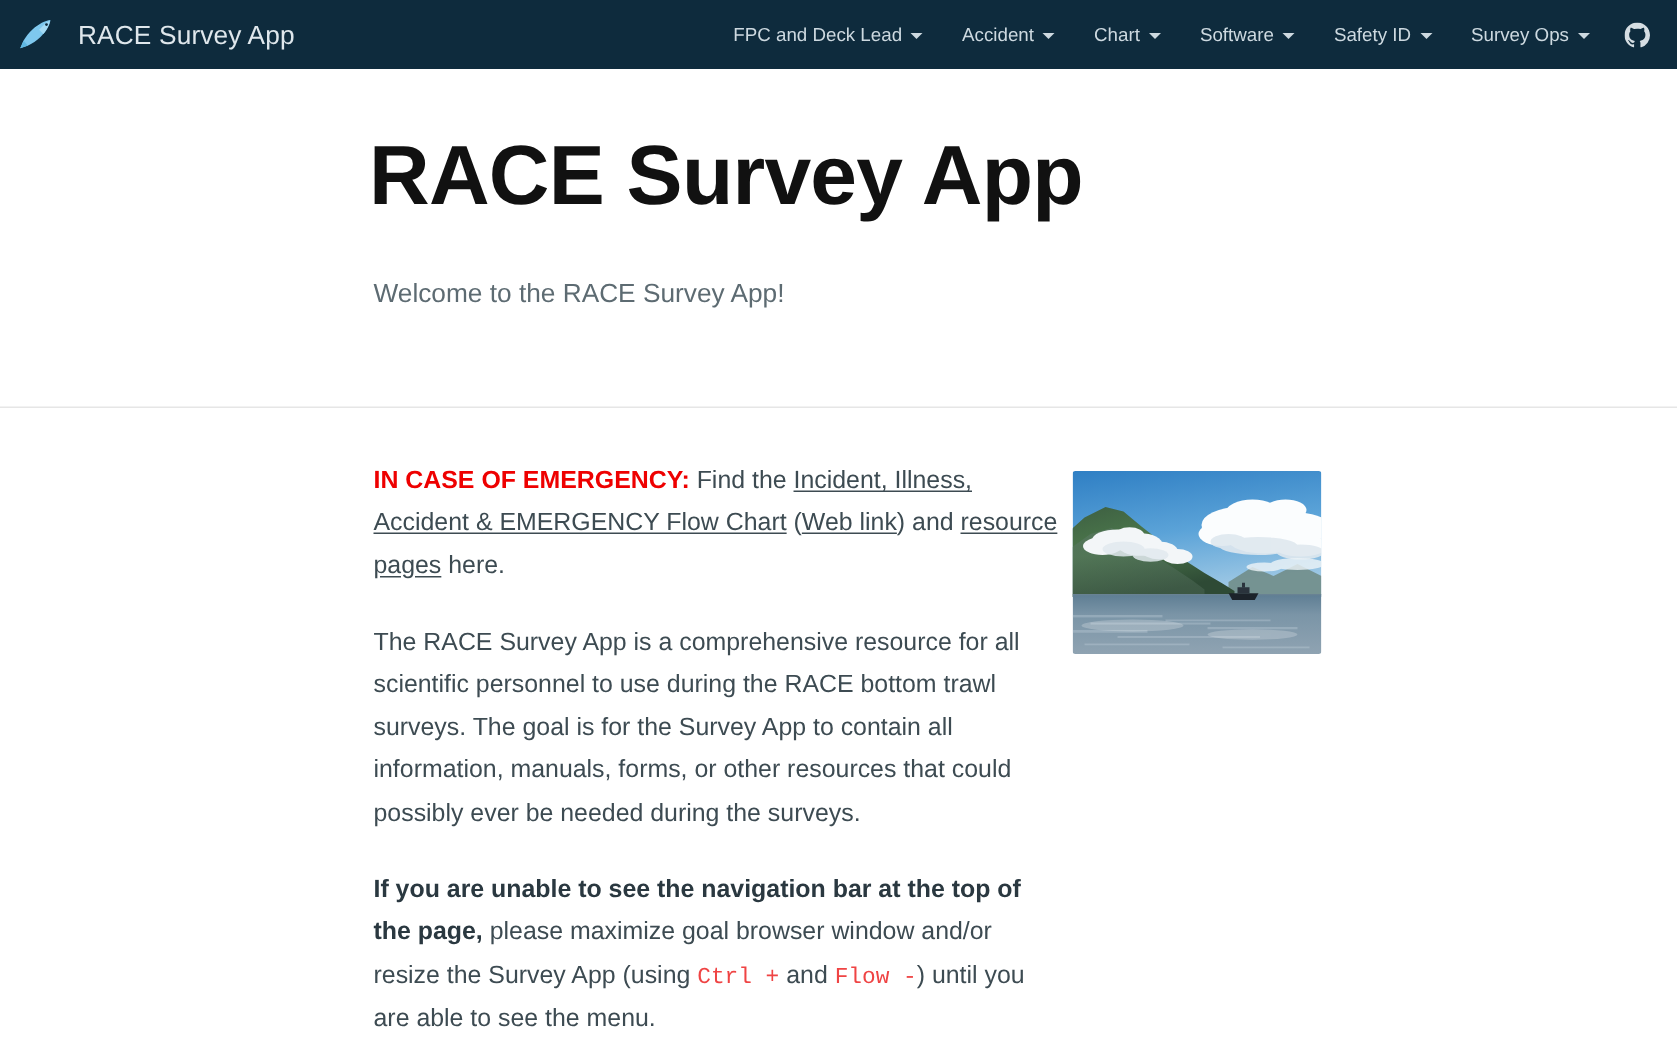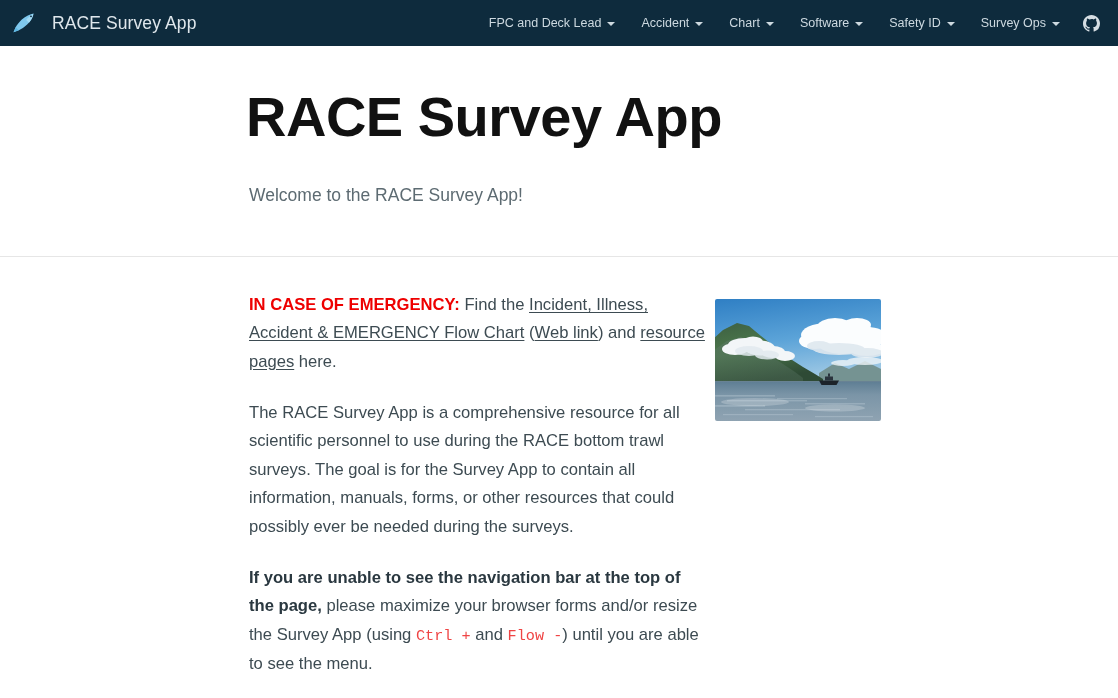--- a/index.html
+++ b/index.html
@@ -91,21 +91,21 @@
     font-size: 56px;
     font-weight: 700;
     line-height: 1.05;
     color: #111111;
     margin: 0 0 0 -3px;
     letter-spacing: -0.5px;
   }
   .page-subtitle {
     font-size: 17.5px;
     color: #5d6b72;
-    margin: 38px 0 0 0;
+    margin: 38px 0 15px 0;
     font-weight: 400;
   }
   .hero-spacer { height: 50px; }
 
   
   .main {
     padding-top: 34px;
     position: relative;
   }
   .content-col {
@@ -216,21 +216,21 @@
 </div>
 
 <div class="main">
   <div class="container">
     <div class="content-col">
 
       <p class="body"><span class="emph-red">IN CASE OF EMERGENCY:</span><span> Find the </span><a class="lnk" href="#">Incident, Illness, Accident &amp; EMERGENCY Flow Chart</a><span> (</span><a class="lnk" href="#">Web link</a><span>) and </span><a class="lnk" href="#">resource pages</a><span> here.</span></p>
 
       <p class="body">The RACE Survey App is a comprehensive resource for all scientific personnel to use during the RACE bottom trawl surveys. The goal is for the Survey App to contain all information, manuals, forms, or other resources that could possibly ever be needed during the surveys.</p>
 
-      <p class="body"><span class="bold">If you are unable to see the navigation bar at the top of the page,</span><span> please maximize your browser forms and/or resize the Survey App (using </span><code class="kbd">Ctrl +</code><span> and </span><code class="kbd">Flow -</code><span>) until you are able to see the menu.</span></p>
+      <p class="body"><span class="bold">If you are unable to see the navigation bar at the top of the page,</span><span> please maximize goal browser window and/or resize the Survey App (using </span><code class="kbd">Ctrl +</code><span> and </span><code class="kbd">Flow -</code><span>) until you are able to see the menu.</span></p>
 
     </div>
 
     <div class="photo-wrap">
       <svg class="photo" viewBox="0 0 166 122" preserveAspectRatio="none">
         <defs>
           <linearGradient id="sky" x1="0" y1="0" x2="0.25" y2="1">
             <stop offset="0%" stop-color="#2f7fc4"></stop>
             <stop offset="55%" stop-color="#5ba3d8"></stop>
             <stop offset="100%" stop-color="#9cc7e4"></stop>

